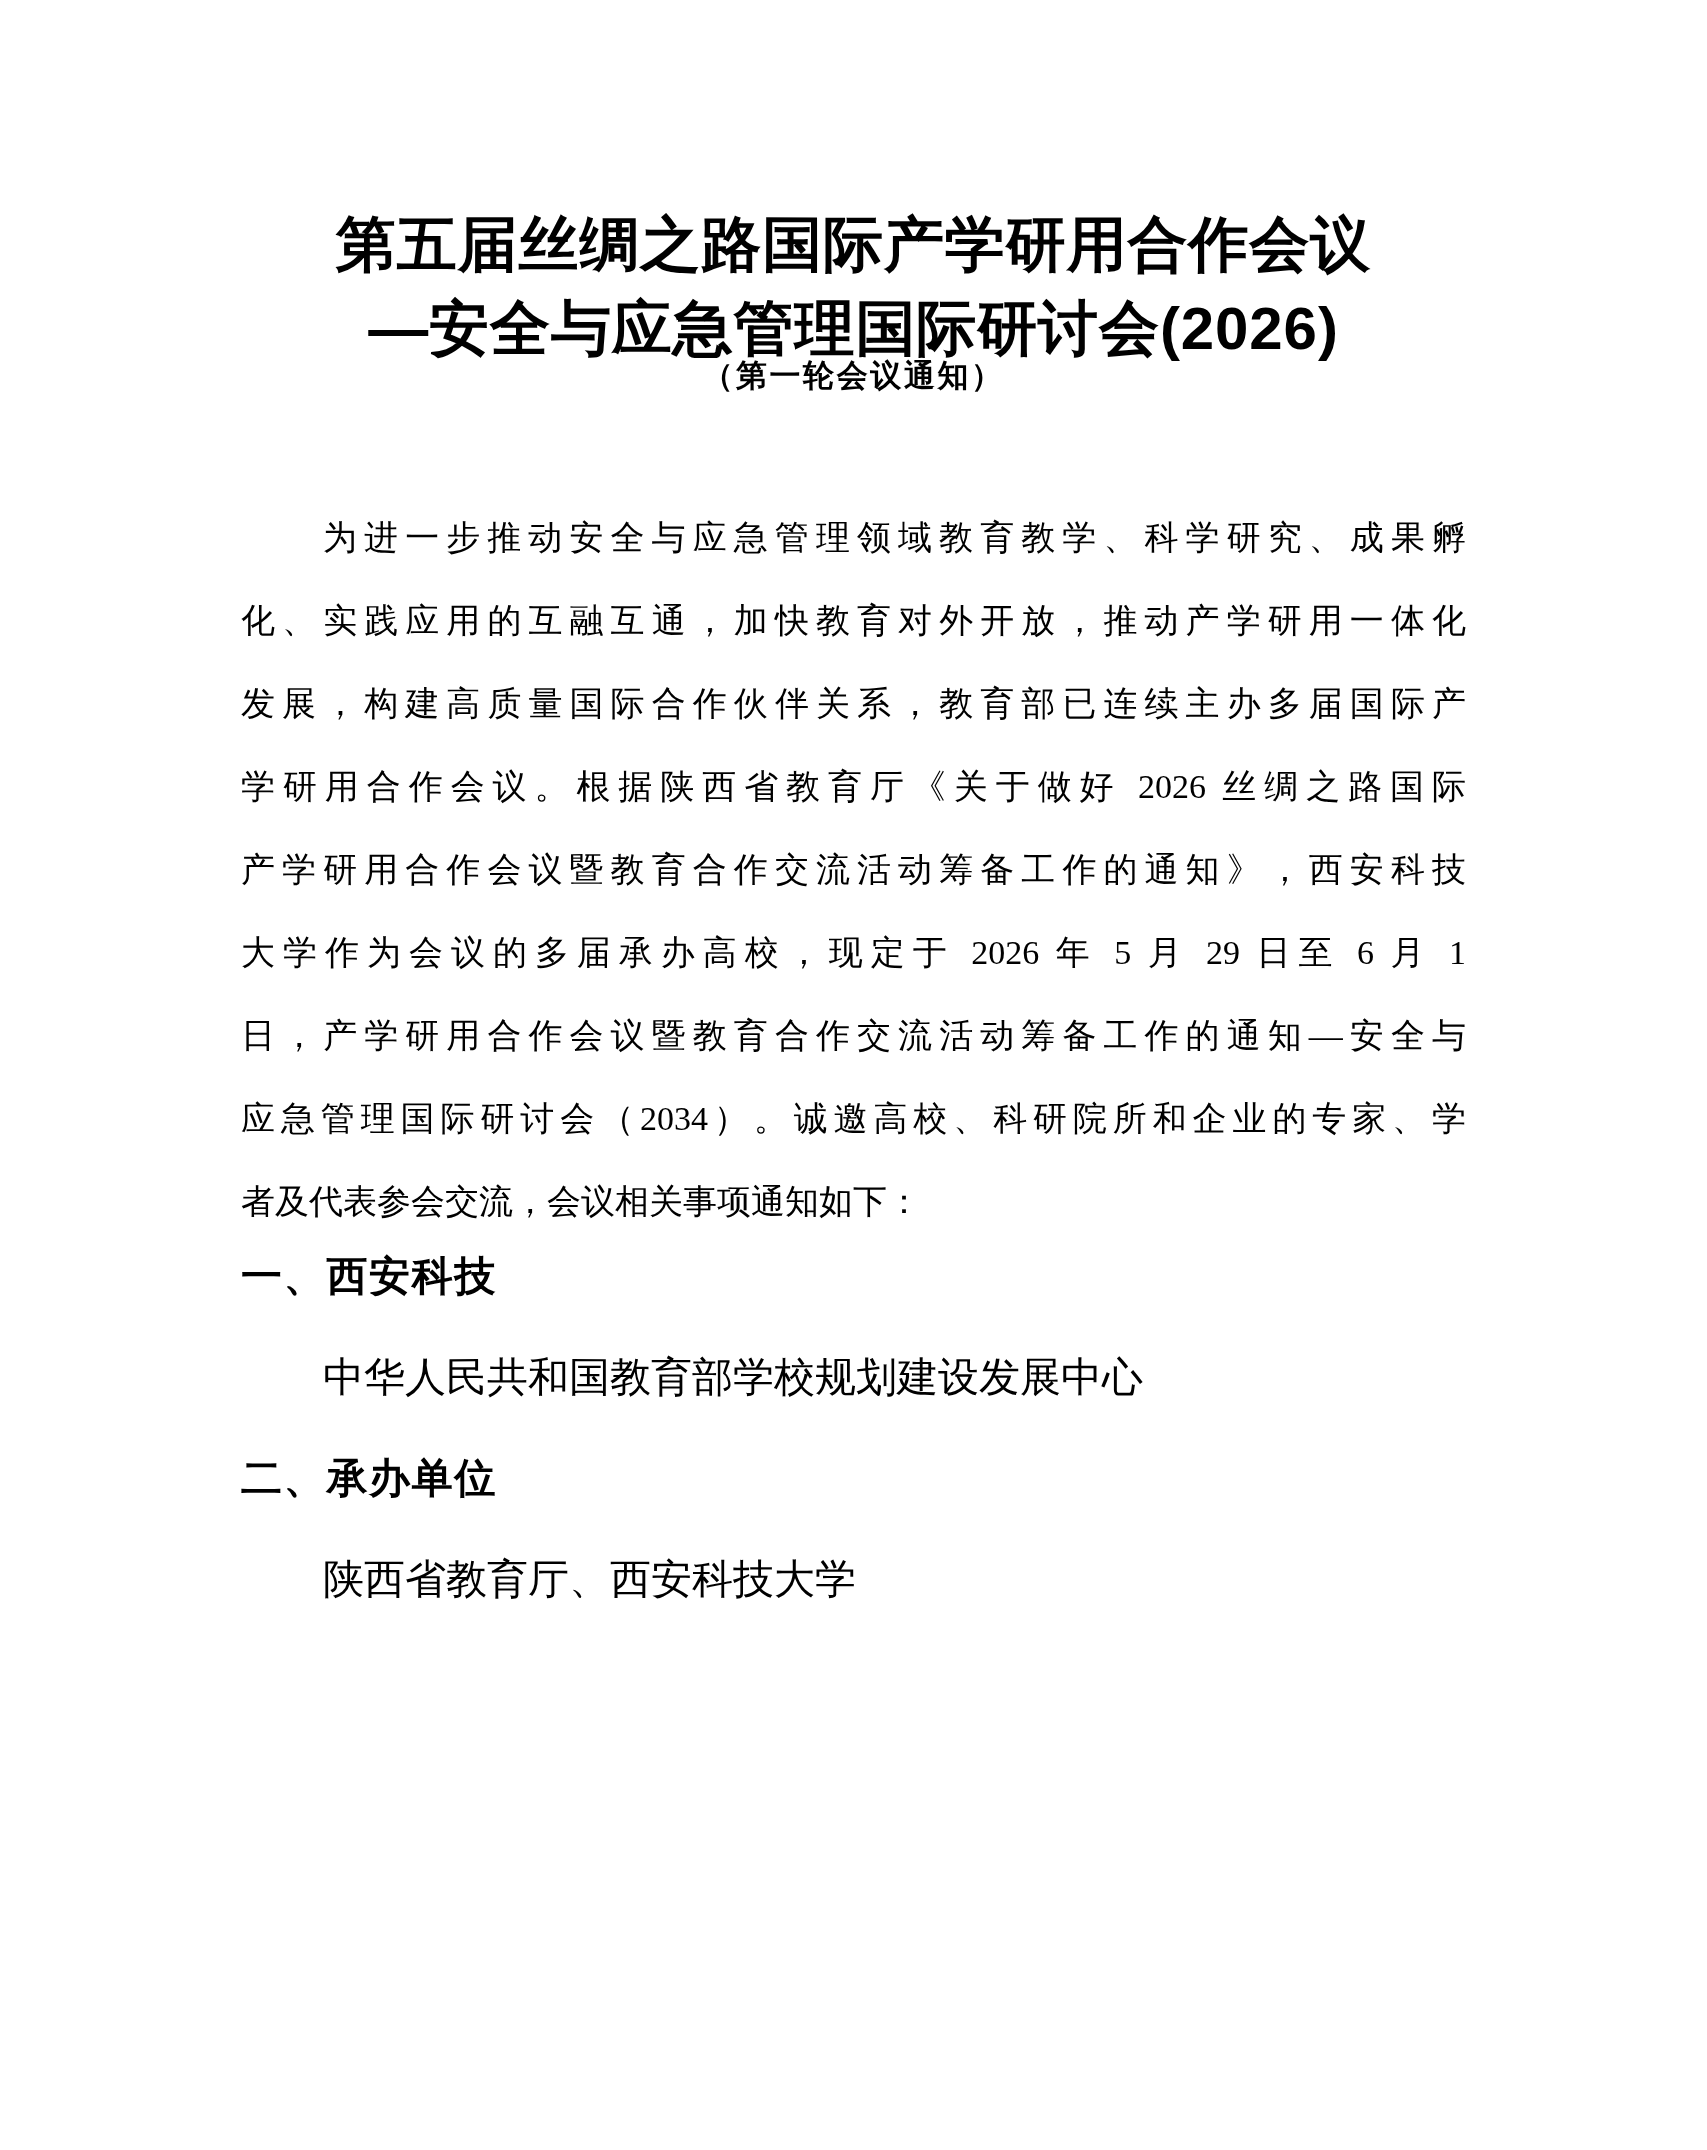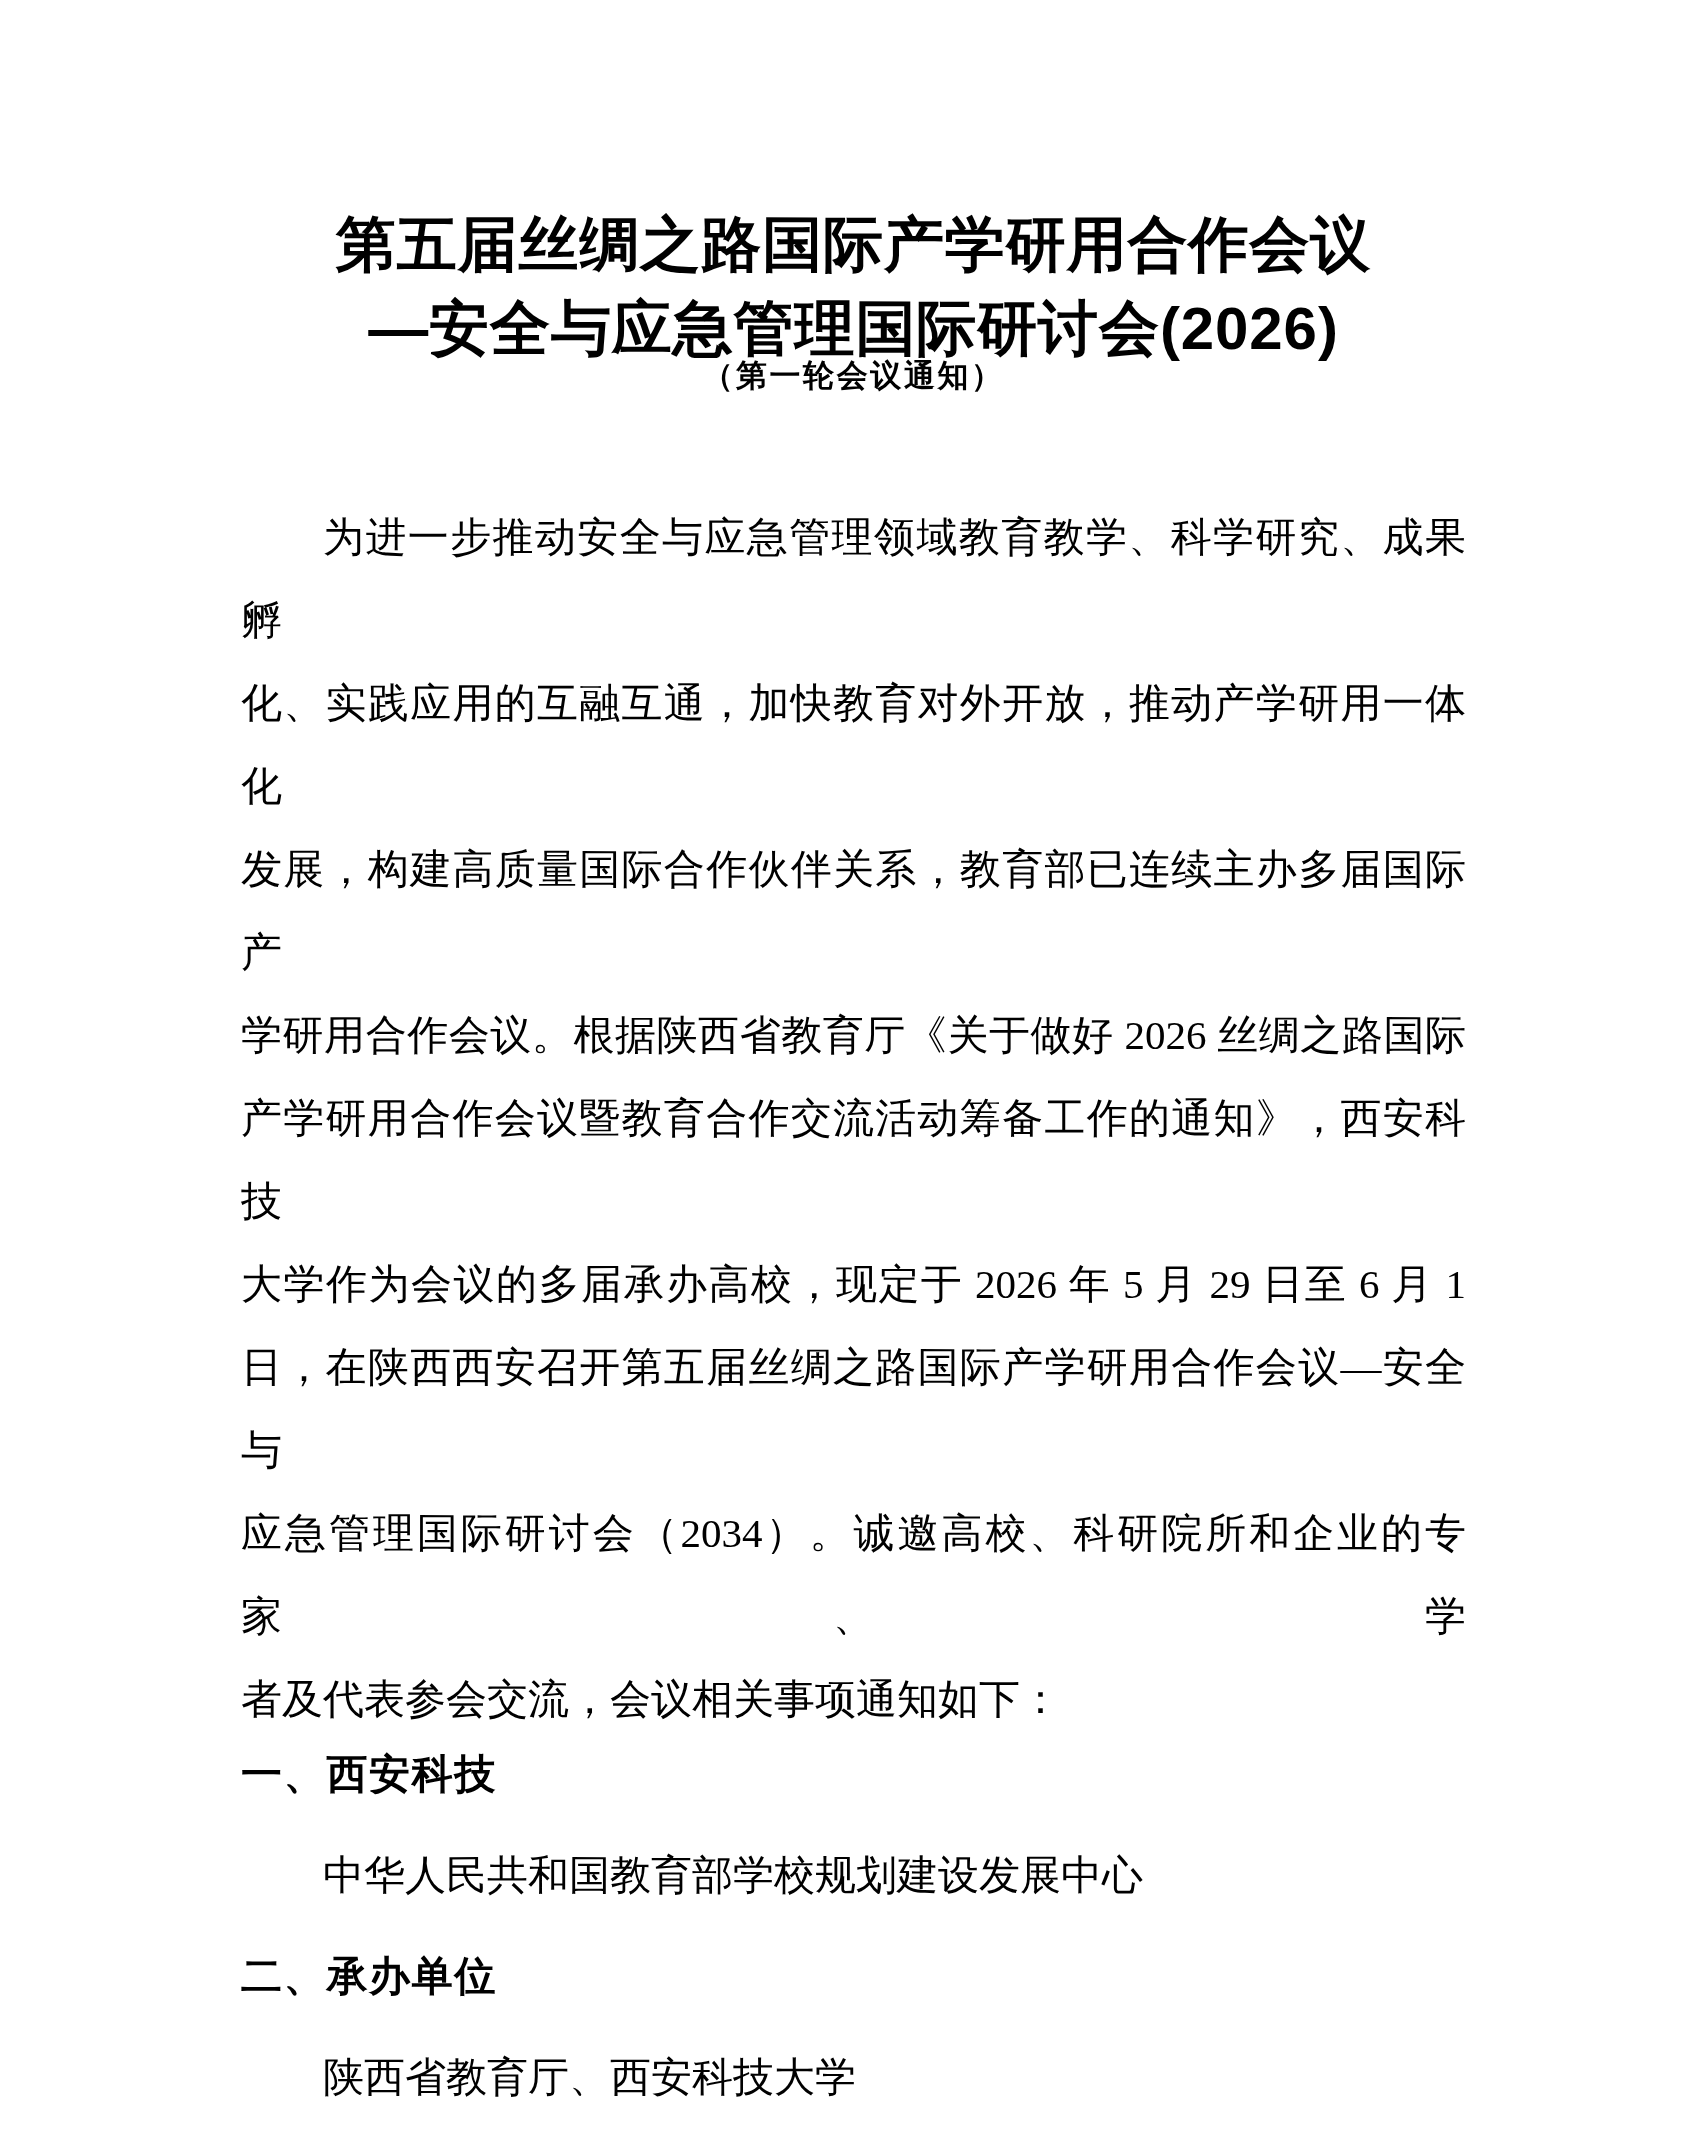--- a/index.html
+++ b/index.html
@@ -29,21 +29,21 @@
   .doc-title.line2 { margin-top: 24px; }
   .doc-subtitle {
     font-size: 31px;
     line-height: 34px;
     font-weight: bold;
     text-align: center;
     letter-spacing: 2.6px;
   }
   .body-par {
     margin-top: 103px;
-    font-size: 41px;
+    font-size: 34px;
   }
   .body-line {
     line-height: 83px;
     white-space: nowrap;
   }
   .body-line.fill {
     white-space: normal;
     text-align: justify;
     text-align-last: justify;
   }
@@ -71,21 +71,21 @@
 
   <div class="doc-subtitle">（第一轮会议通知）</div>
 
   <div class="body-par">
     <div class="body-line fill first">为进一步推动安全与应急管理领域教育教学、科学研究、成果孵</div>
     <div class="body-line fill">化、实践应用的互融互通，加快教育对外开放，推动产学研用一体化</div>
     <div class="body-line fill">发展，构建高质量国际合作伙伴关系，教育部已连续主办多届国际产</div>
     <div class="body-line fill">学研用合作会议。根据陕西省教育厅《关于做好 2026 丝绸之路国际</div>
     <div class="body-line fill">产学研用合作会议暨教育合作交流活动筹备工作的通知》，西安科技</div>
     <div class="body-line fill">大学作为会议的多届承办高校，现定于 2026 年 5 月 29 日至 6 月 1</div>
-    <div class="body-line fill">日，在陕西西安召开第五届丝绸之路国际产学研用合作会议—安全与</div>
+    <div class="body-line fill">日，产学研用合作会议暨教育合作交流活动筹备工作的通知—安全与</div>
     <div class="body-line fill">应急管理国际研讨会（2034）。诚邀高校、科研院所和企业的专家、学</div>
     <div class="body-line">者及代表参会交流，会议相关事项通知如下：</div>
   </div>
 
   <div class="sections">
 
     <div class="section">
       <div class="section-heading">一、西安科技</div>
       <div class="section-text">中华人民共和国教育部学校规划建设发展中心</div>
     </div>

